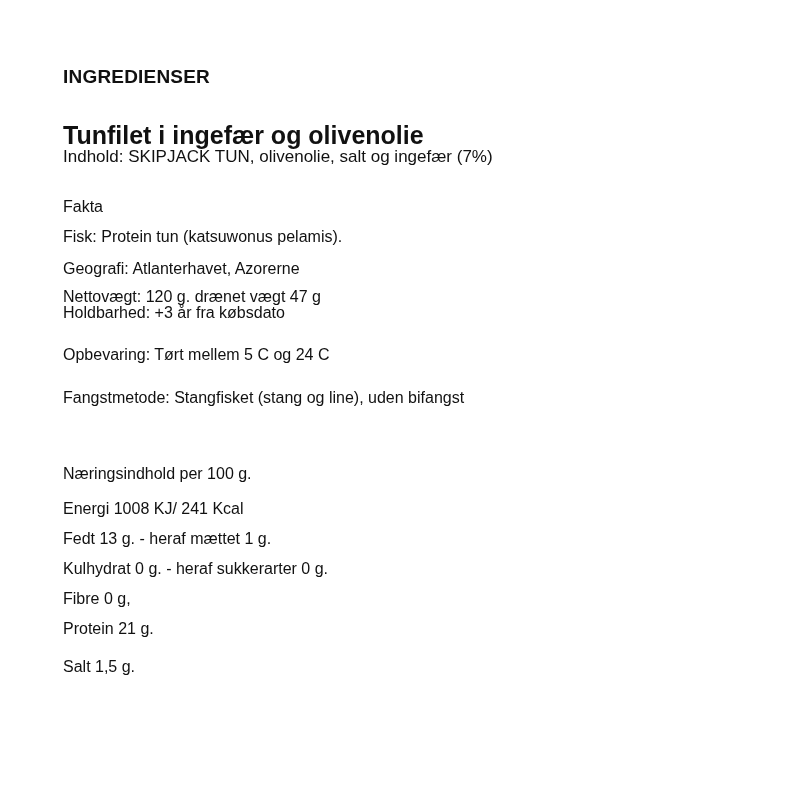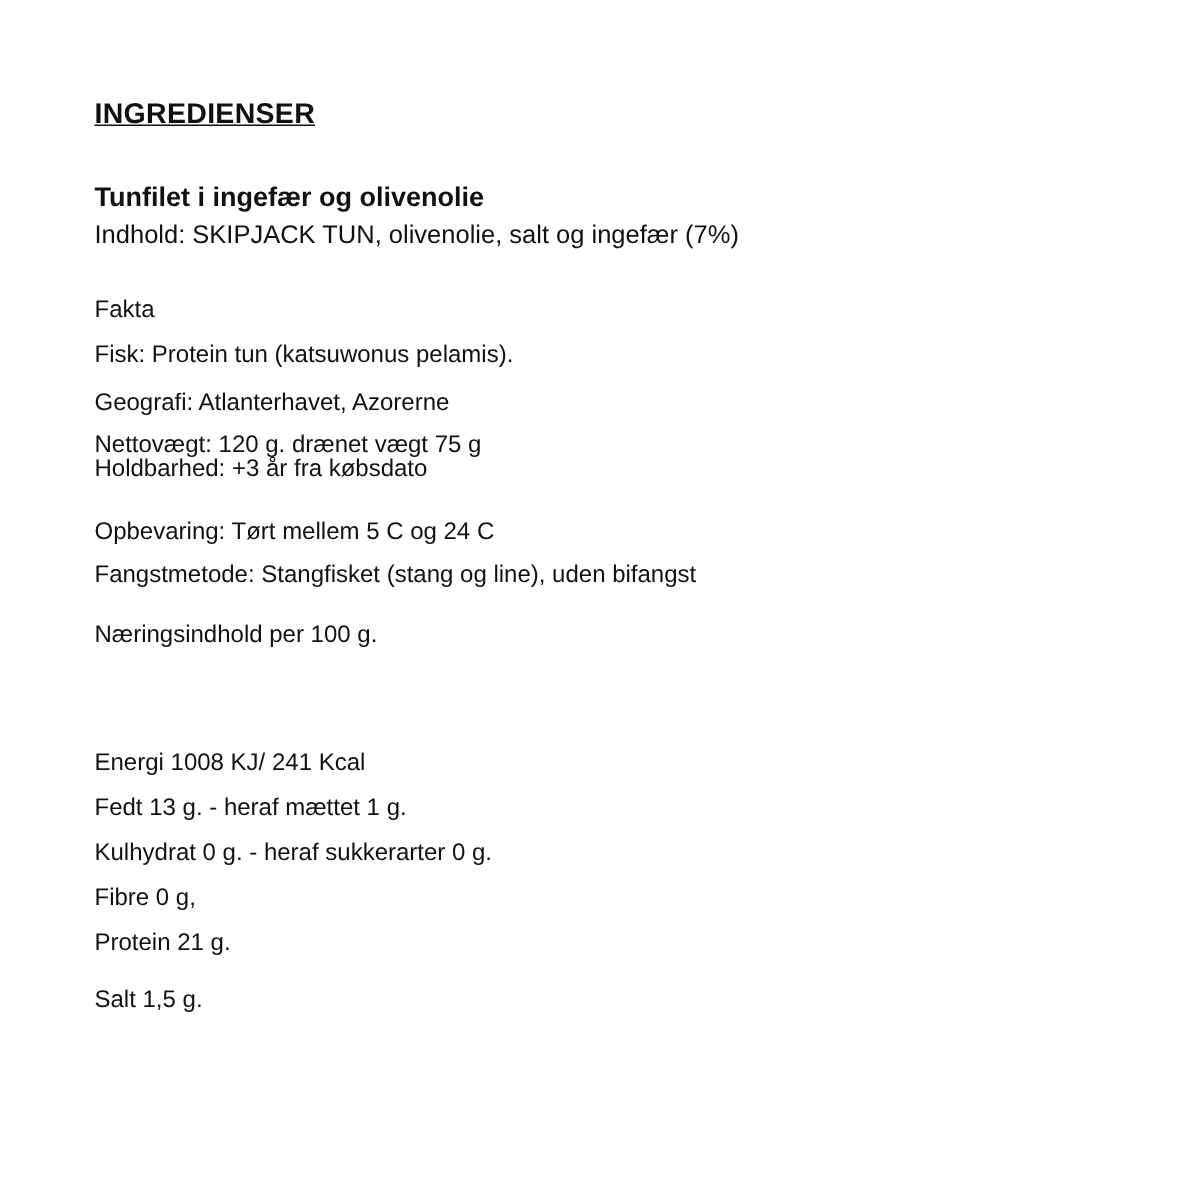--- a/index.html
+++ b/index.html
@@ -1,38 +1,38 @@
 <!DOCTYPE html>
 <html><head>
   <meta charset="utf-8">
   <style>
     html, body { margin: 0; padding: 0; background: #ffffff; }
     body { width: 800px; height: 800px; position: relative; overflow: hidden; color: #111111; font-family: "Liberation Sans", sans-serif; }
     .abs { position: absolute; left: 63px; white-space: nowrap; }
-    .title { top: 66px; font-size: 19px; font-weight: bold; letter-spacing: 0.2px; text-decoration: underline; }
-    .subtitle { top: 121px; font-size: 18px; font-weight: bold; }
+    .title { top: 66px; font-size: 19px; font-weight: bold; letter-spacing: 0.2px; }
+    .subtitle { top: 121px; font-size: 25px; font-weight: bold; }
     .indhold { top: 147px; font-size: 17px; }
     .line { font-size: 16px; line-height: 20px; }
   </style>
 </head>
 <body>
 
 <div>
   <div class="abs title">INGREDIENSER</div>
   <div class="abs subtitle">Tunfilet i ingefær og olivenolie</div>
   <div class="abs indhold">Indhold: SKIPJACK TUN, olivenolie, salt og ingefær (7%)</div>
 
   <div class="abs line" style="top:197px">Fakta</div>
   <div class="abs line" style="top:227px">Fisk: Protein tun (katsuwonus pelamis).</div>
   <div class="abs line" style="top:259px">Geografi: Atlanterhavet, Azorerne</div>
-  <div class="abs line" style="top:287px">Nettovægt: 120 g. drænet vægt 75 g</div>
+  <div class="abs line" style="top:287px">Nettovægt: 120 g. drænet vægt 47 g</div>
   <div class="abs line" style="top:303px">Holdbarhed: +3 år fra købsdato</div>
   <div class="abs line" style="top:345px">Opbevaring: Tørt mellem 5 C og 24 C</div>
-  <div class="abs line" style="top:374px">Fangstmetode: Stangfisket (stang og line), uden bifangst</div>
+  <div class="abs line" style="top:388px">Fangstmetode: Stangfisket (stang og line), uden bifangst</div>
 
-  <div class="abs line" style="top:414px">Næringsindhold per 100 g.</div>
+  <div class="abs line" style="top:464px">Næringsindhold per 100 g.</div>
   <div class="abs line" style="top:499px">Energi 1008 KJ/ 241 Kcal</div>
   <div class="abs line" style="top:529px">Fedt 13 g. - heraf mættet 1 g.</div>
   <div class="abs line" style="top:559px">Kulhydrat 0 g. - heraf sukkerarter 0 g.</div>
   <div class="abs line" style="top:589px">Fibre 0 g,</div>
   <div class="abs line" style="top:619px">Protein 21 g.</div>
   <div class="abs line" style="top:657px">Salt 1,5 g.</div>
 </div>
 
 </body></html>

